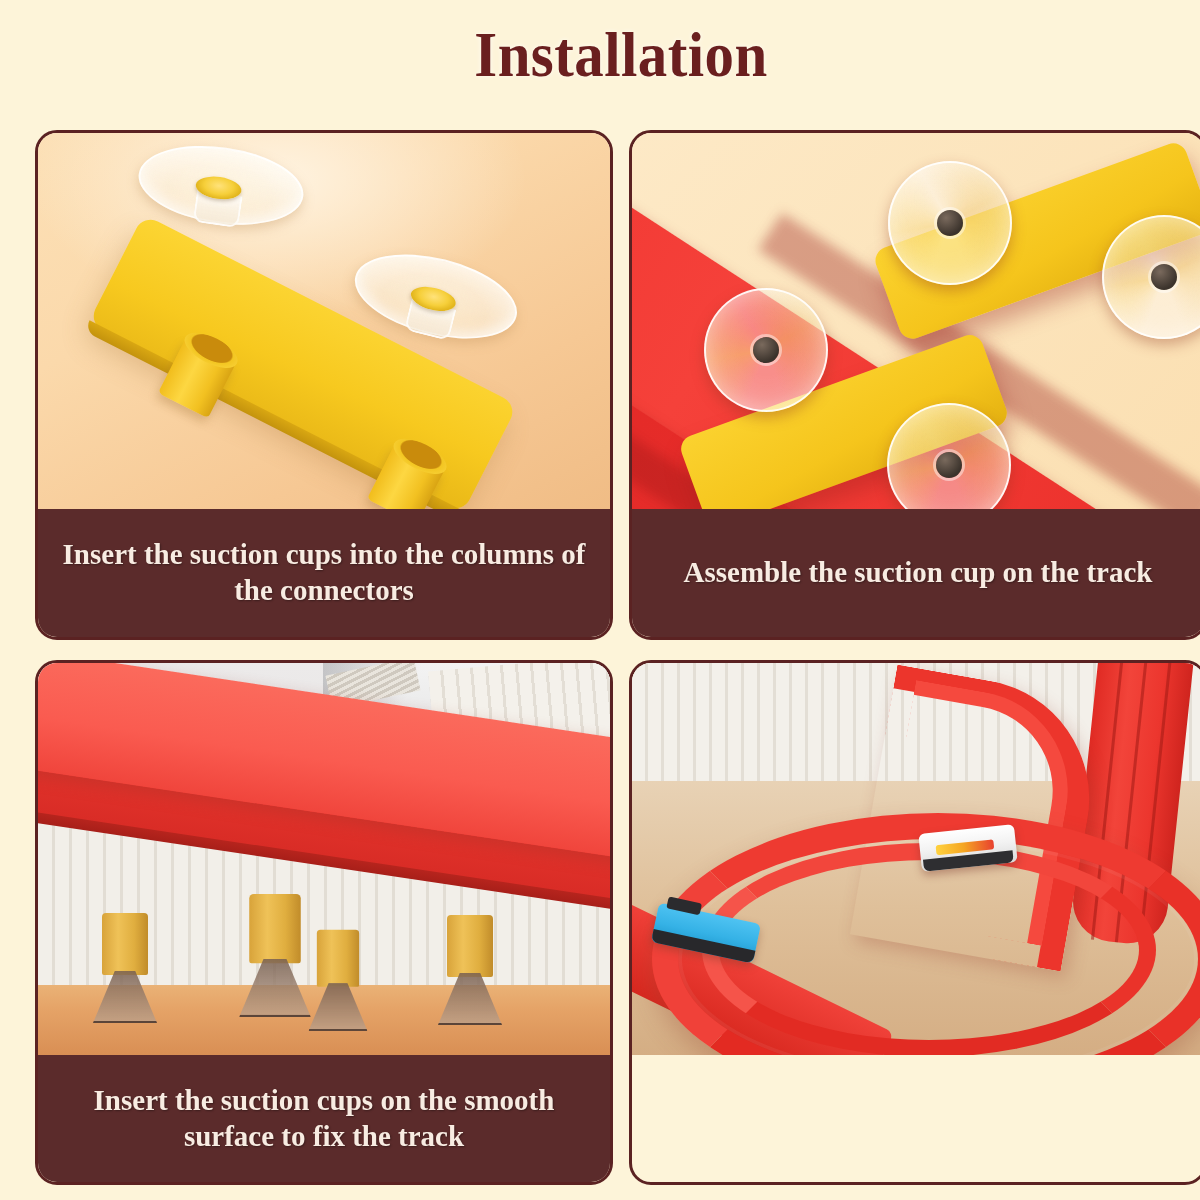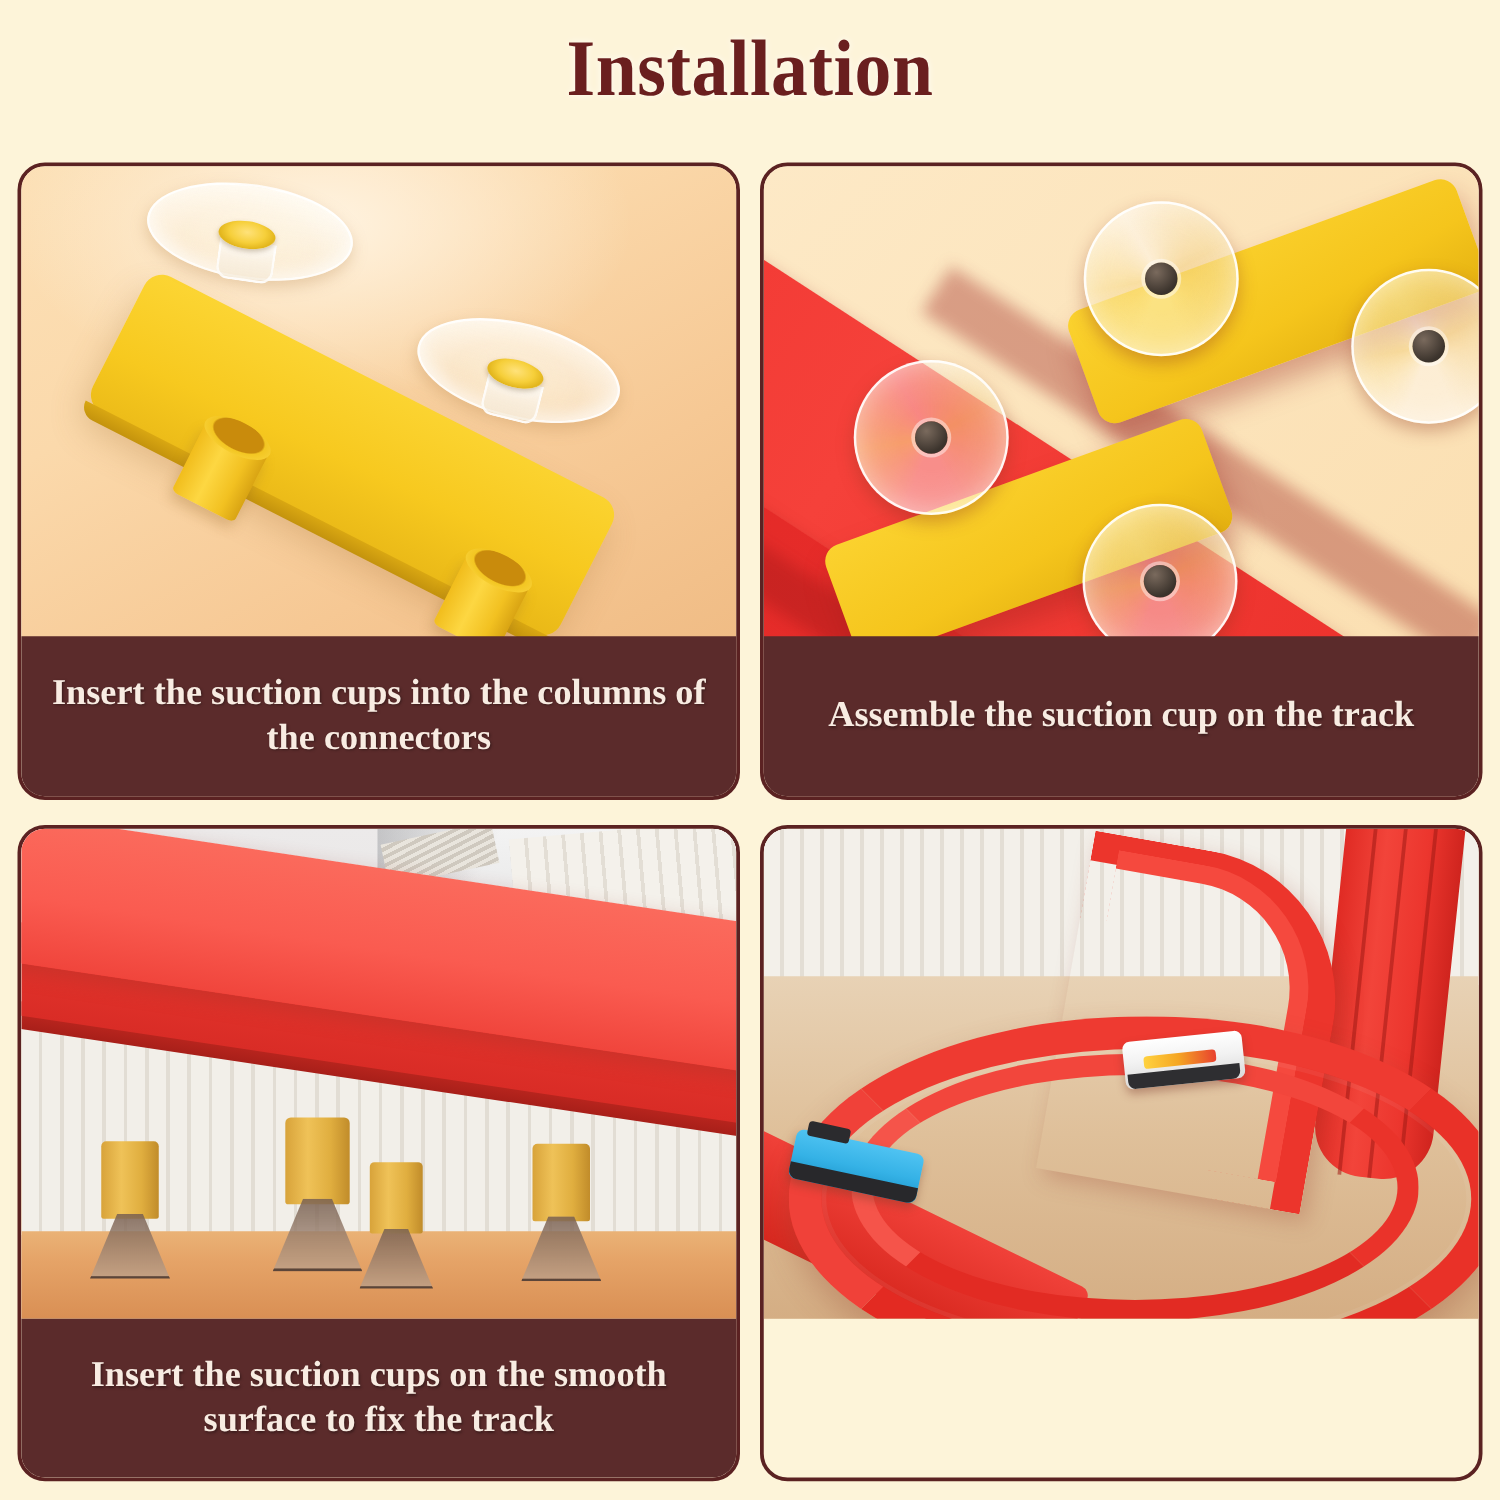--- a/index.html
+++ b/index.html
@@ -12,20 +12,21 @@
     background: #fdf4d9;
     font-family: "Liberation Serif", "DejaVu Serif", serif;
     overflow: hidden;
   }
 
   .page {
     position: relative;
     width: 1048px;
     height: 1200px;
     box-sizing: border-box;
+    margin-left: 21px;
   }
 
   
   .page-title {
     position: absolute;
     top: 18px;
     left: 0;
     width: 1200px;
     text-align: center;
     font-size: 64px;

